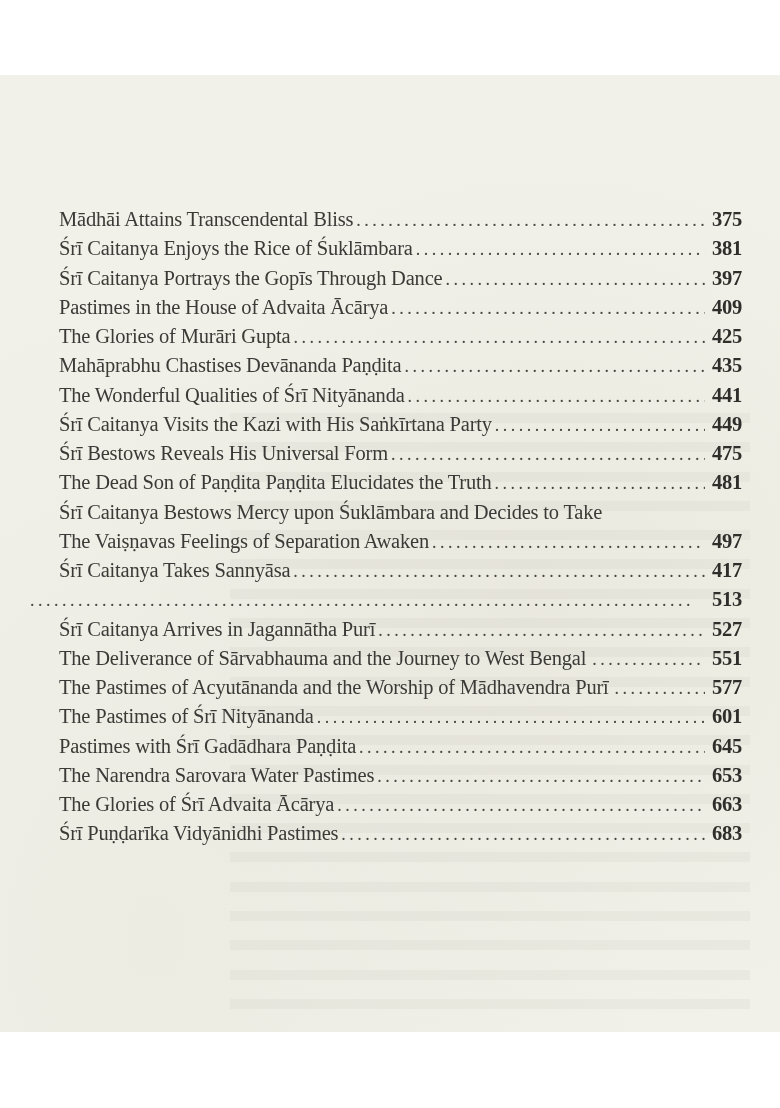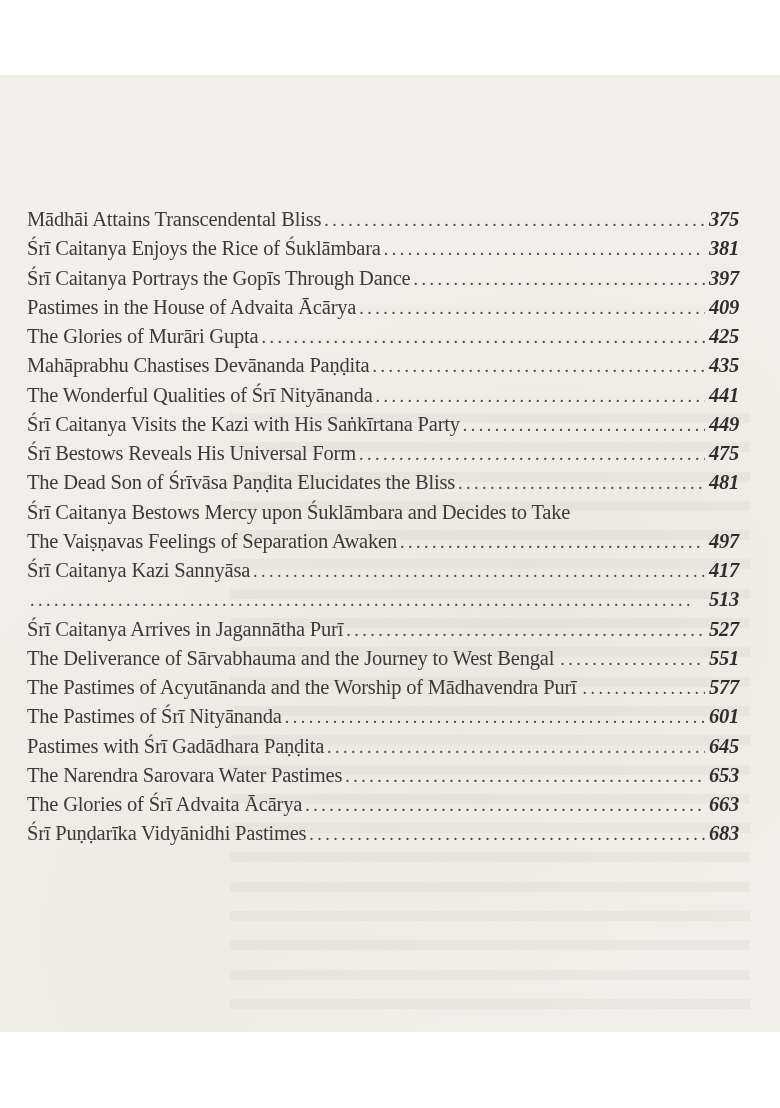--- a/index.html
+++ b/index.html
@@ -56,20 +56,21 @@
     }
     .toc-row {
       display: flex;
       align-items: baseline;
       height: 29.25px;
       line-height: 29.25px;
       white-space: nowrap;
     }
     .toc-title {
       flex: 0 0 auto;
+      margin-left: 32px;
     }
     .toc-leader {
       flex: 1 1 auto;
       overflow: hidden;
       margin: 0 4px 0 3px;
       color: #4a4945;
       letter-spacing: 3.3px;
       font-size: 18px;
     }
     .toc-leader::before {
@@ -77,23 +78,22 @@
       letter-spacing: 0;
       word-spacing: -1px;
     }
     .toc-row.no-leader .toc-leader::before { content: ""; }
     .toc-row.no-leader .toc-title { flex: 1 1 auto; }
     .toc-row.tight .toc-leader { margin-left: 6px; }
     .toc-page {
       flex: 0 0 auto;
       font-weight: bold;
       color: #2f2e2b;
-      text-align: left;
+      text-align: center;
       min-width: 36px;
-      font-style: italic;
     }
   </style>
 </head>
 <body>
 
 <div class="page">
   <div class="show-through"></div>
 
   <ul class="toc">
     <li class="toc-row">
@@ -135,36 +135,36 @@
       <span class="toc-title">Śrī Caitanya Visits the Kazi with His Saṅkīrtana Party</span>
       <span class="toc-leader"></span>
       <span class="toc-page">449</span>
     </li>
     <li class="toc-row">
       <span class="toc-title">Śrī Bestows Reveals His Universal Form</span>
       <span class="toc-leader"></span>
       <span class="toc-page">475</span>
     </li>
     <li class="toc-row">
-      <span class="toc-title">The Dead Son of Śrīvāsa Paṇḍita Elucidates the Bliss</span>
+      <span class="toc-title">The Dead Son of Paṇḍita Paṇḍita Elucidates the Truth</span>
       <span class="toc-leader"></span>
       <span class="toc-page">481</span>
     </li>
     <li class="toc-row no-leader">
       <span class="toc-title">Śrī Caitanya Bestows Mercy upon Śuklāmbara and Decides to Take</span>
       <span class="toc-leader"></span>
       <span class="toc-page"></span>
     </li>
     <li class="toc-row">
       <span class="toc-title">The Vaiṣṇavas Feelings of Separation Awaken</span>
       <span class="toc-leader"></span>
       <span class="toc-page">497</span>
     </li>
     <li class="toc-row">
-      <span class="toc-title">Śrī Caitanya Kazi Sannyāsa</span>
+      <span class="toc-title">Śrī Caitanya Takes Sannyāsa</span>
       <span class="toc-leader"></span>
       <span class="toc-page">417</span>
     </li>
     <li class="toc-row">
       <span class="toc-leader"></span>
       <span class="toc-page">513</span>
     </li>
     <li class="toc-row">
       <span class="toc-title">Śrī Caitanya Arrives in Jagannātha Purī</span>
       <span class="toc-leader"></span>

